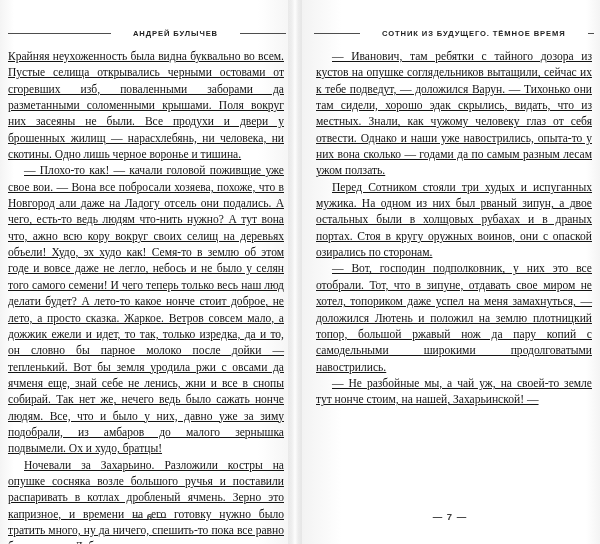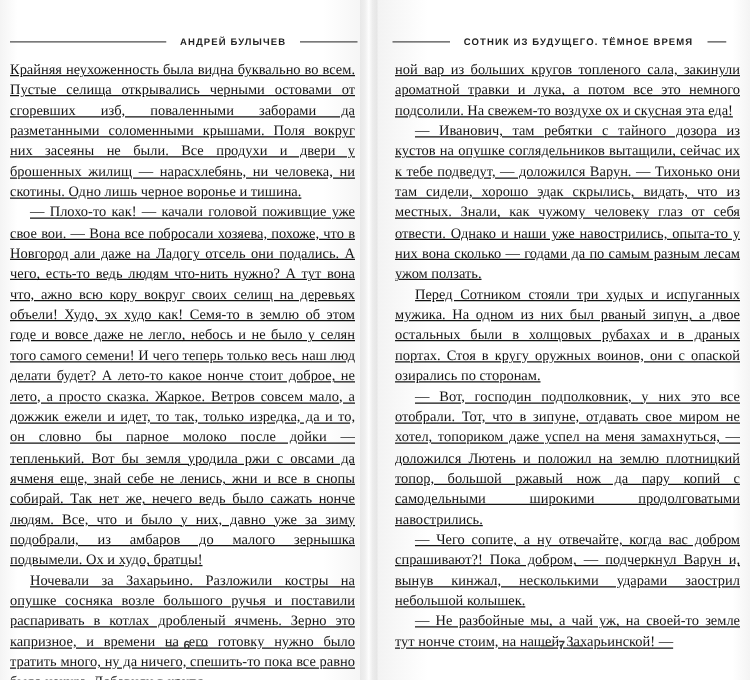--- a/index.html
+++ b/index.html
@@ -57,21 +57,21 @@
         rgba(0,0,0,0.025) 72%,
         rgba(0,0,0,0.055) 100%);
   }
 
   
   .running-head {
     position: absolute;
     top: 27px;
     display: flex;
     align-items: center;
-    gap: 11px;
+    gap: 22px;
     height: 12px;
   }
   .running-head.left  { left: 8px;  right: 14px; }
   .running-head.right { left: 14px; right: 19px;  }
 
   .rule {
     flex: 1 1 auto;
     height: 1px;
     background: #4d4d4d;
     min-width: 6px;
@@ -147,25 +147,23 @@
 
   <div class="page page-right">
 
     <div class="running-head right">
       <span class="rule short"></span>
       <span class="head-title">СОТНИК ИЗ БУДУЩЕГО. ТЁМНОЕ ВРЕМЯ</span>
       <span class="rule"></span>
     </div>
 
     <div class="body-col">
-      <p class="noindent">ной вар из больших кругов топленого сала, закинули ароматной травки и лука, а потом все это немного подсолили. На свежем-то воздухе ох и скусная эта еда!</p>
       <p>— Иванович, там ребятки с тайного дозора из кустов на опушке соглядельников вытащили, сейчас их к тебе подведут, — доложился Варун. — Тихонько они там сидели, хорошо эдак скрылись, видать, что из местных. Знали, как чужому человеку глаз от себя отвести. Однако и наши уже навострились, опыта-то у них вона сколько — годами да по самым разным лесам ужом ползать.</p>
       <p>Перед Сотником стояли три худых и испуганных мужика. На одном из них был рваный зипун, а двое остальных были в холщовых рубахах и в драных портах. Стоя в кругу оружных воинов, они с опаской озирались по сторонам.</p>
       <p>— Вот, господин подполковник, у них это все отобрали. Тот, что в зипуне, отдавать свое миром не хотел, топориком даже успел на меня замахнуться, — доложился Лютень и положил на землю плотницкий топор, большой ржавый нож да пару копий с самодельными широкими продолговатыми навострились.</p>
-      <p>— Чего сопите, а ну отвечайте, когда вас добром спрашивают?! Пока добром, — подчеркнул Варун и, вынув кинжал, несколькими ударами заострил небольшой колышек.</p>
       <p>— Не разбойные мы, а чай уж, на своей-то земле тут нонче стоим, на нашей, Захарьинской! —</p>
     </div>
 
     <div class="folio">— 7 —</div>
   </div>
 
   <div class="gutter"></div>
 </div>
 
 </body></html>

